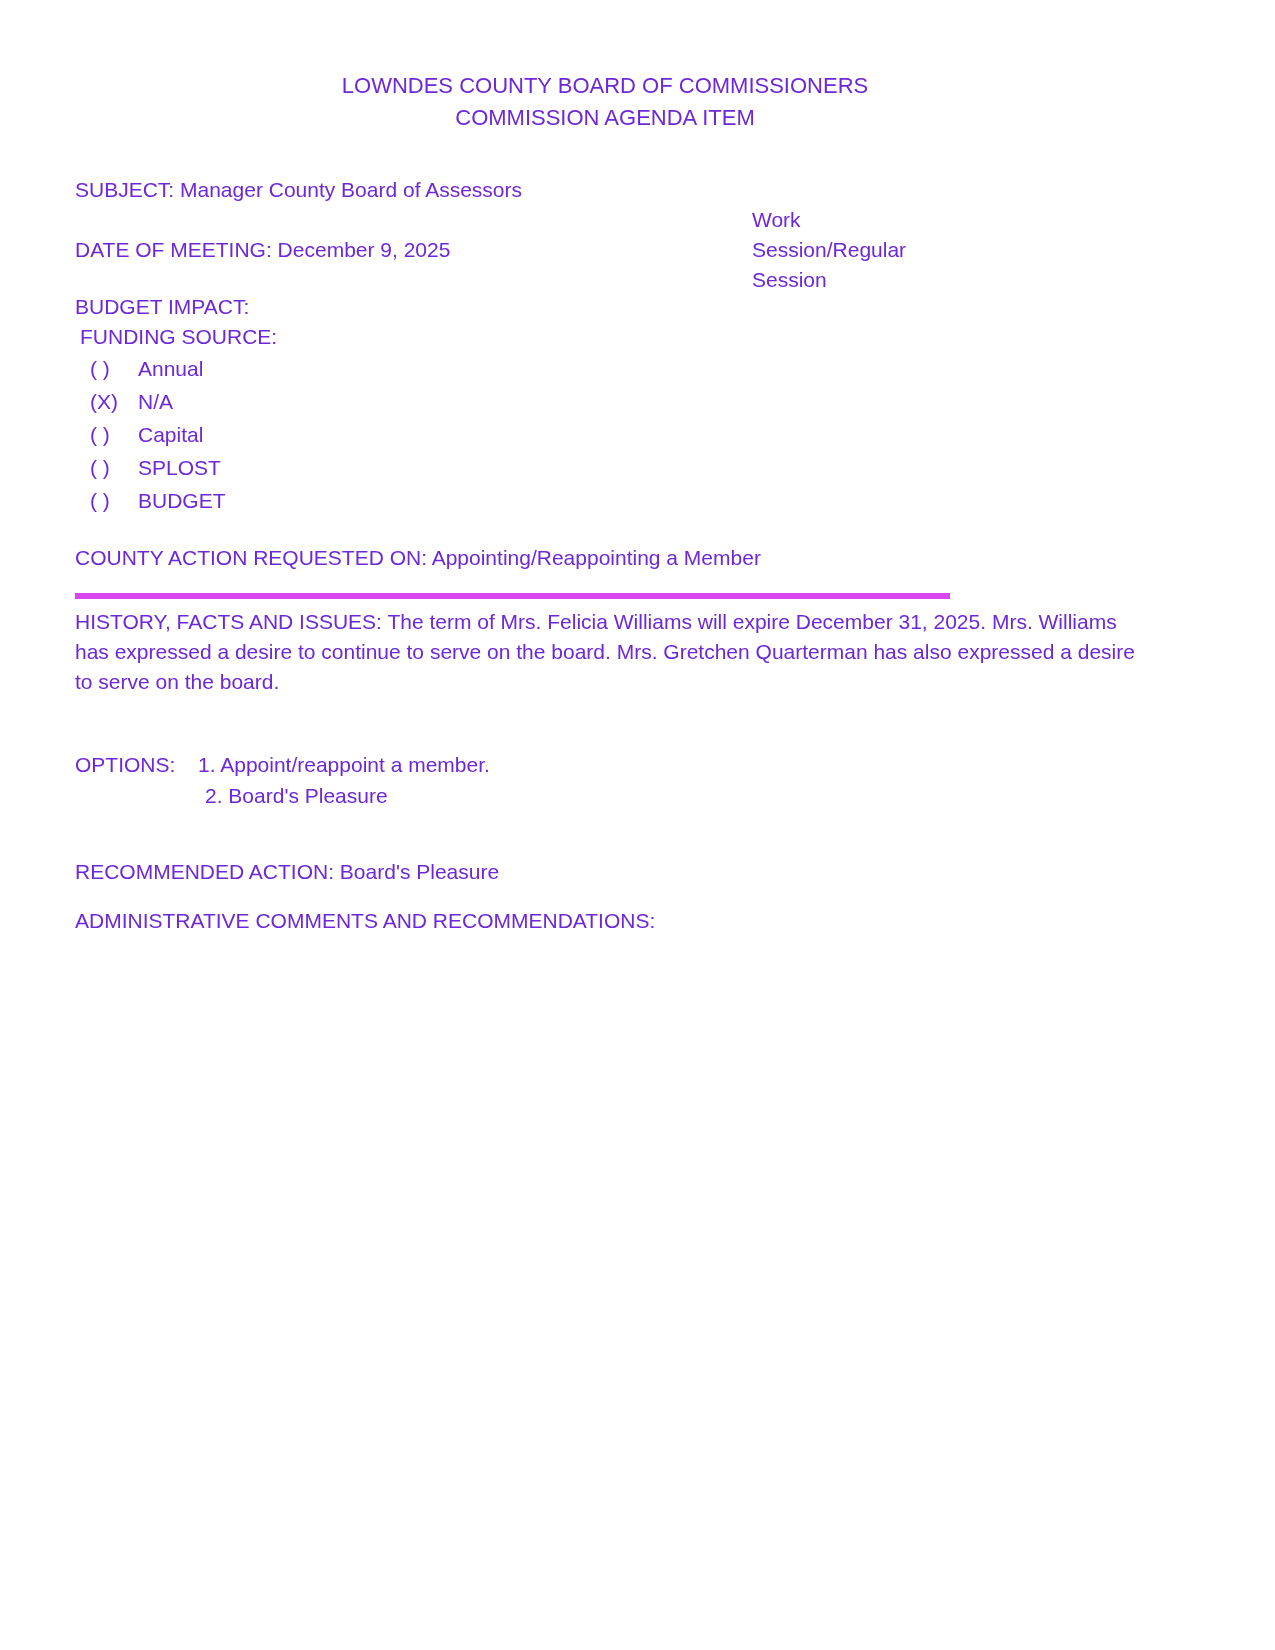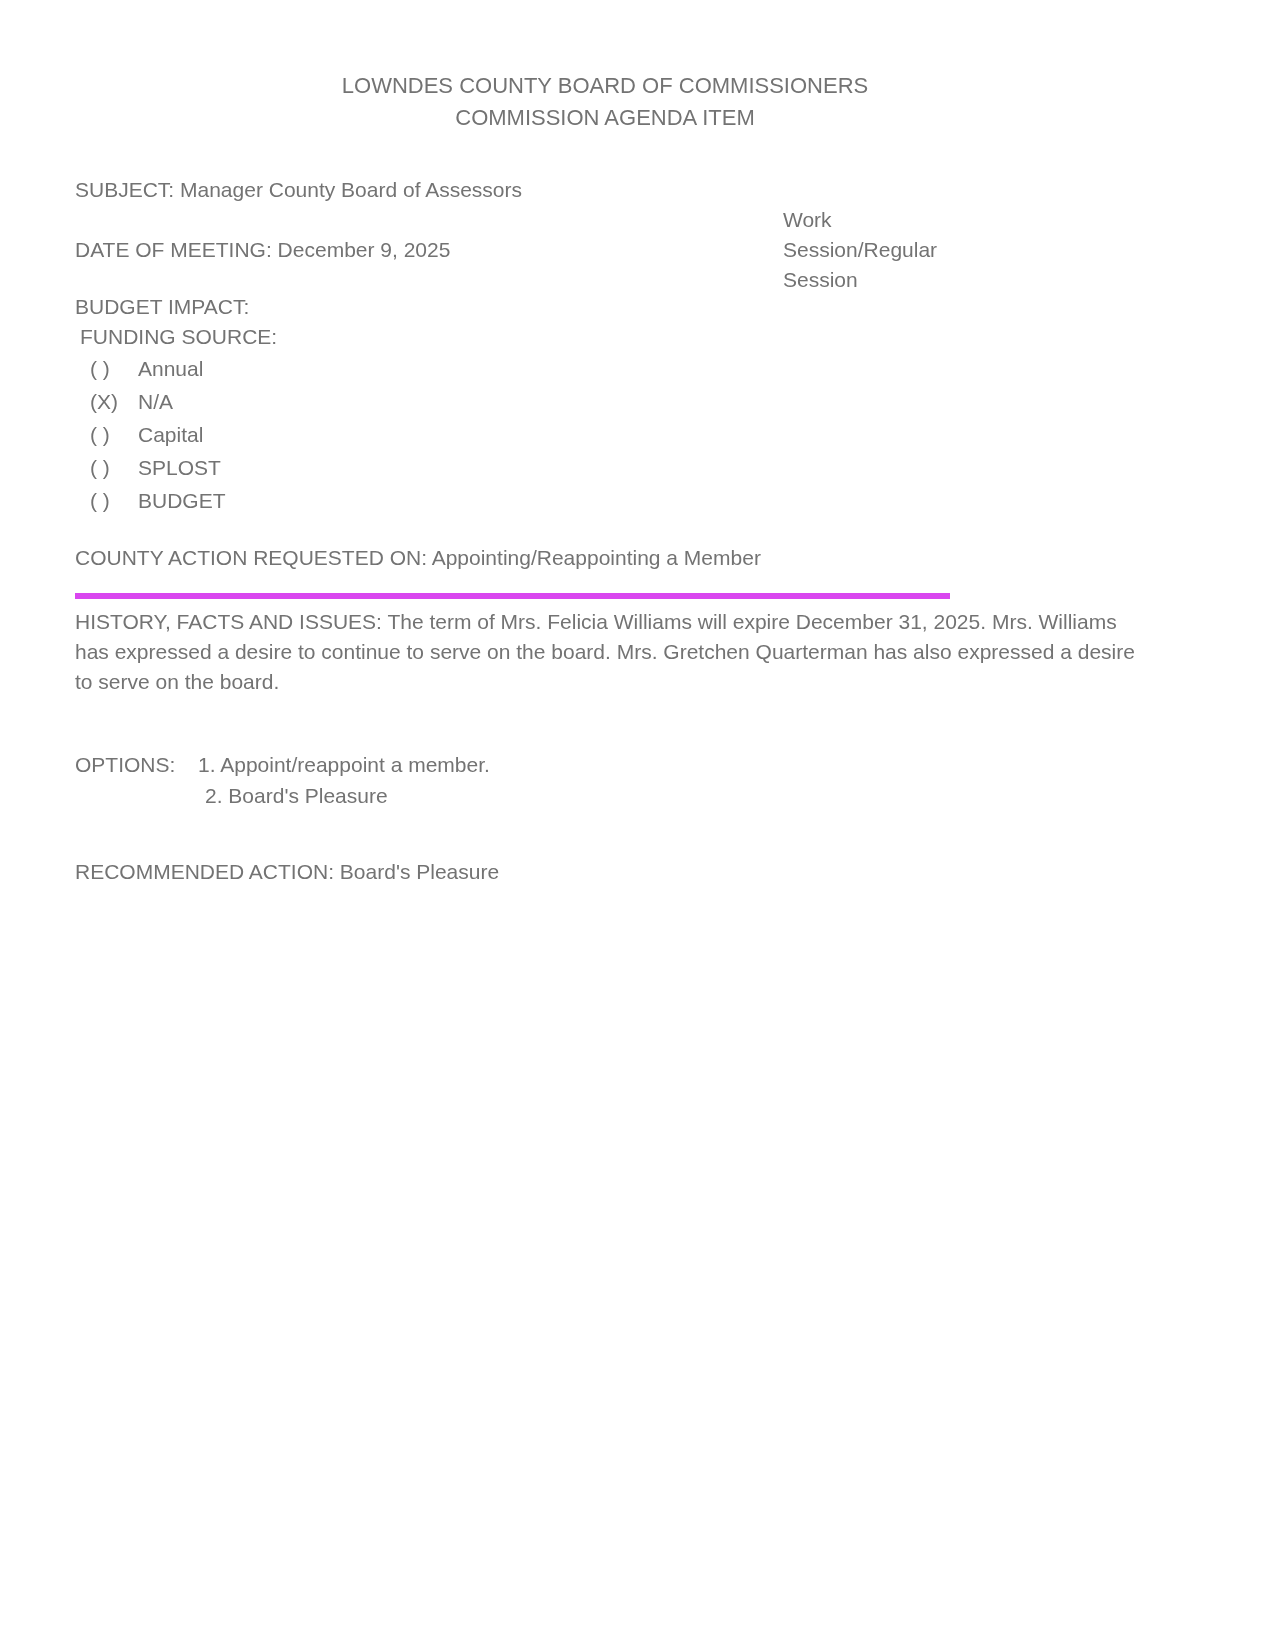--- a/index.html
+++ b/index.html
@@ -7,40 +7,40 @@
     padding: 0;
     background: #ffffff;
   }
   .page {
     position: relative;
     width: 1275px;
     height: 1650px;
     box-sizing: border-box;
     padding: 70px 140px 0 75px;
     background: #ffffff;
-    color: #737373;
+    color: #6d28d9;
     font-family: "Liberation Sans", sans-serif;
     font-size: 21px;
     line-height: 30px;
   }
   .doc-title {
     text-align: center;
     font-size: 22px;
     line-height: 32px;
   }
   .subject { margin-top: 41px; }
 
   .date-row {
     margin-top: 30px;
     position: relative;
     height: 30px;
   }
   .session {
     position: absolute;
-    left: 708px;
+    left: 677px;
     top: -30px;
     width: 200px;
     white-space: pre-line;
     line-height: 30px;
   }
 
   .budget { margin-top: 27px; }
   .funding { padding-left: 5px; }
 
   .fund-list {
@@ -135,14 +135,15 @@
     <span class="options-label">OPTIONS:</span>
     <span class="options-items">
       <div>1. Appoint/reappoint a member.</div>
       <div class="opt2">2. Board's Pleasure</div>
     </span>
   </div>
 
   <div class="recommended">RECOMMENDED ACTION: Board's Pleasure</div>
 
 
+  <div class="admin">ADMINISTRATIVE COMMENTS AND RECOMMENDATIONS:</div>
 
 </div>
 
 </body></html>

